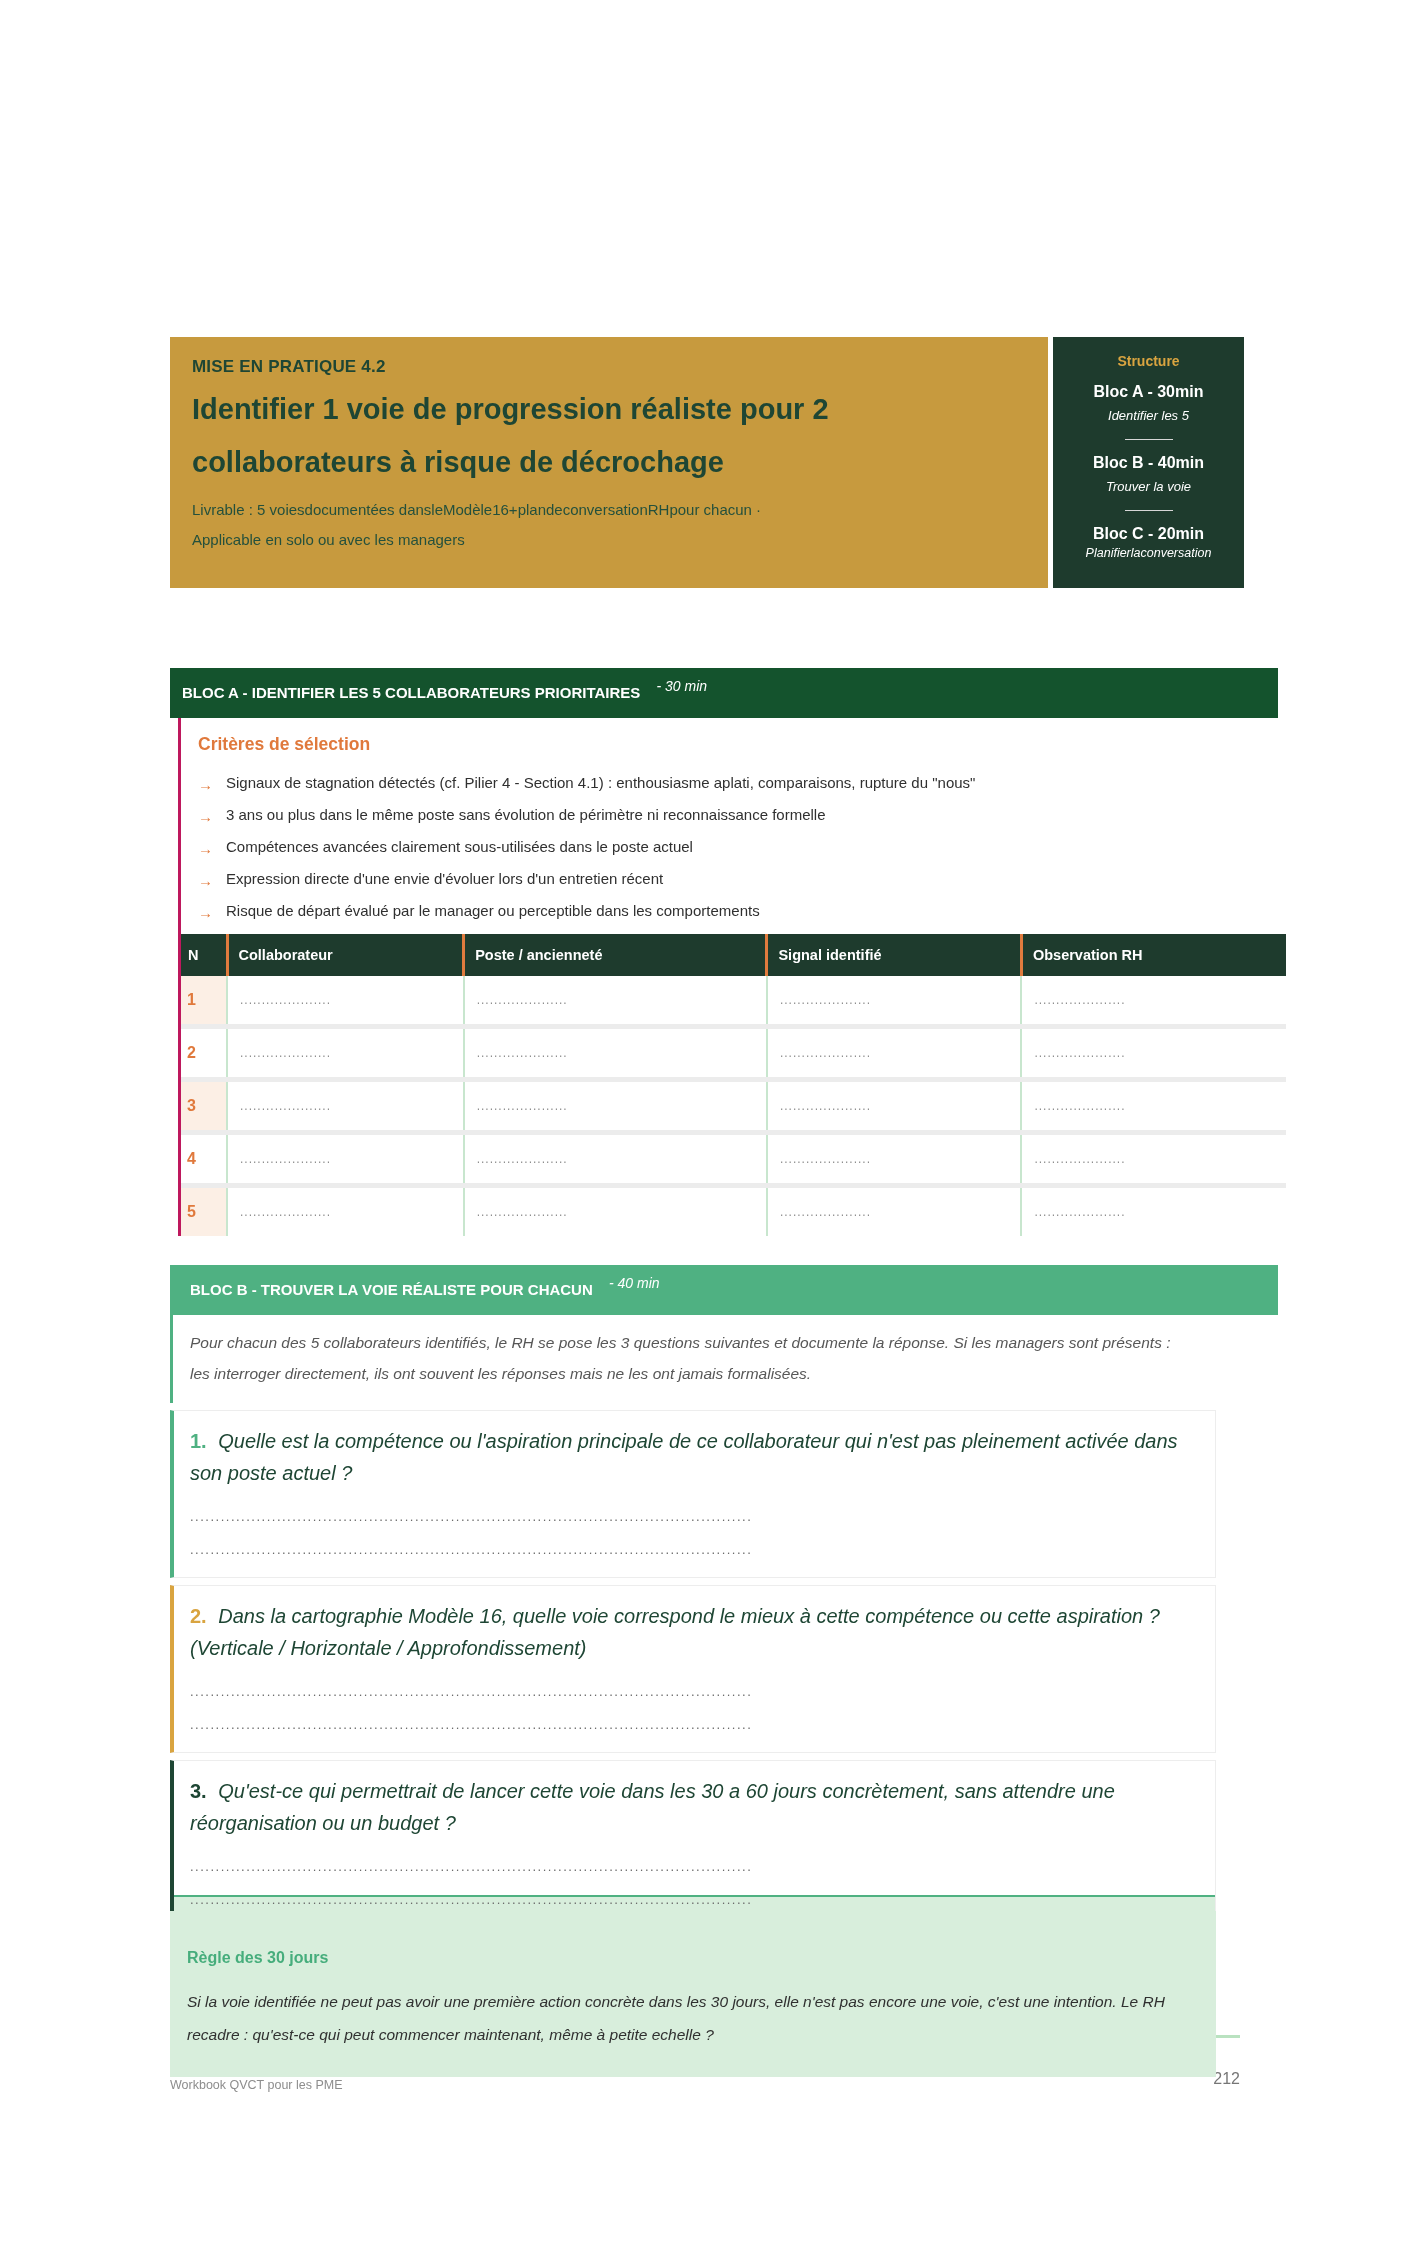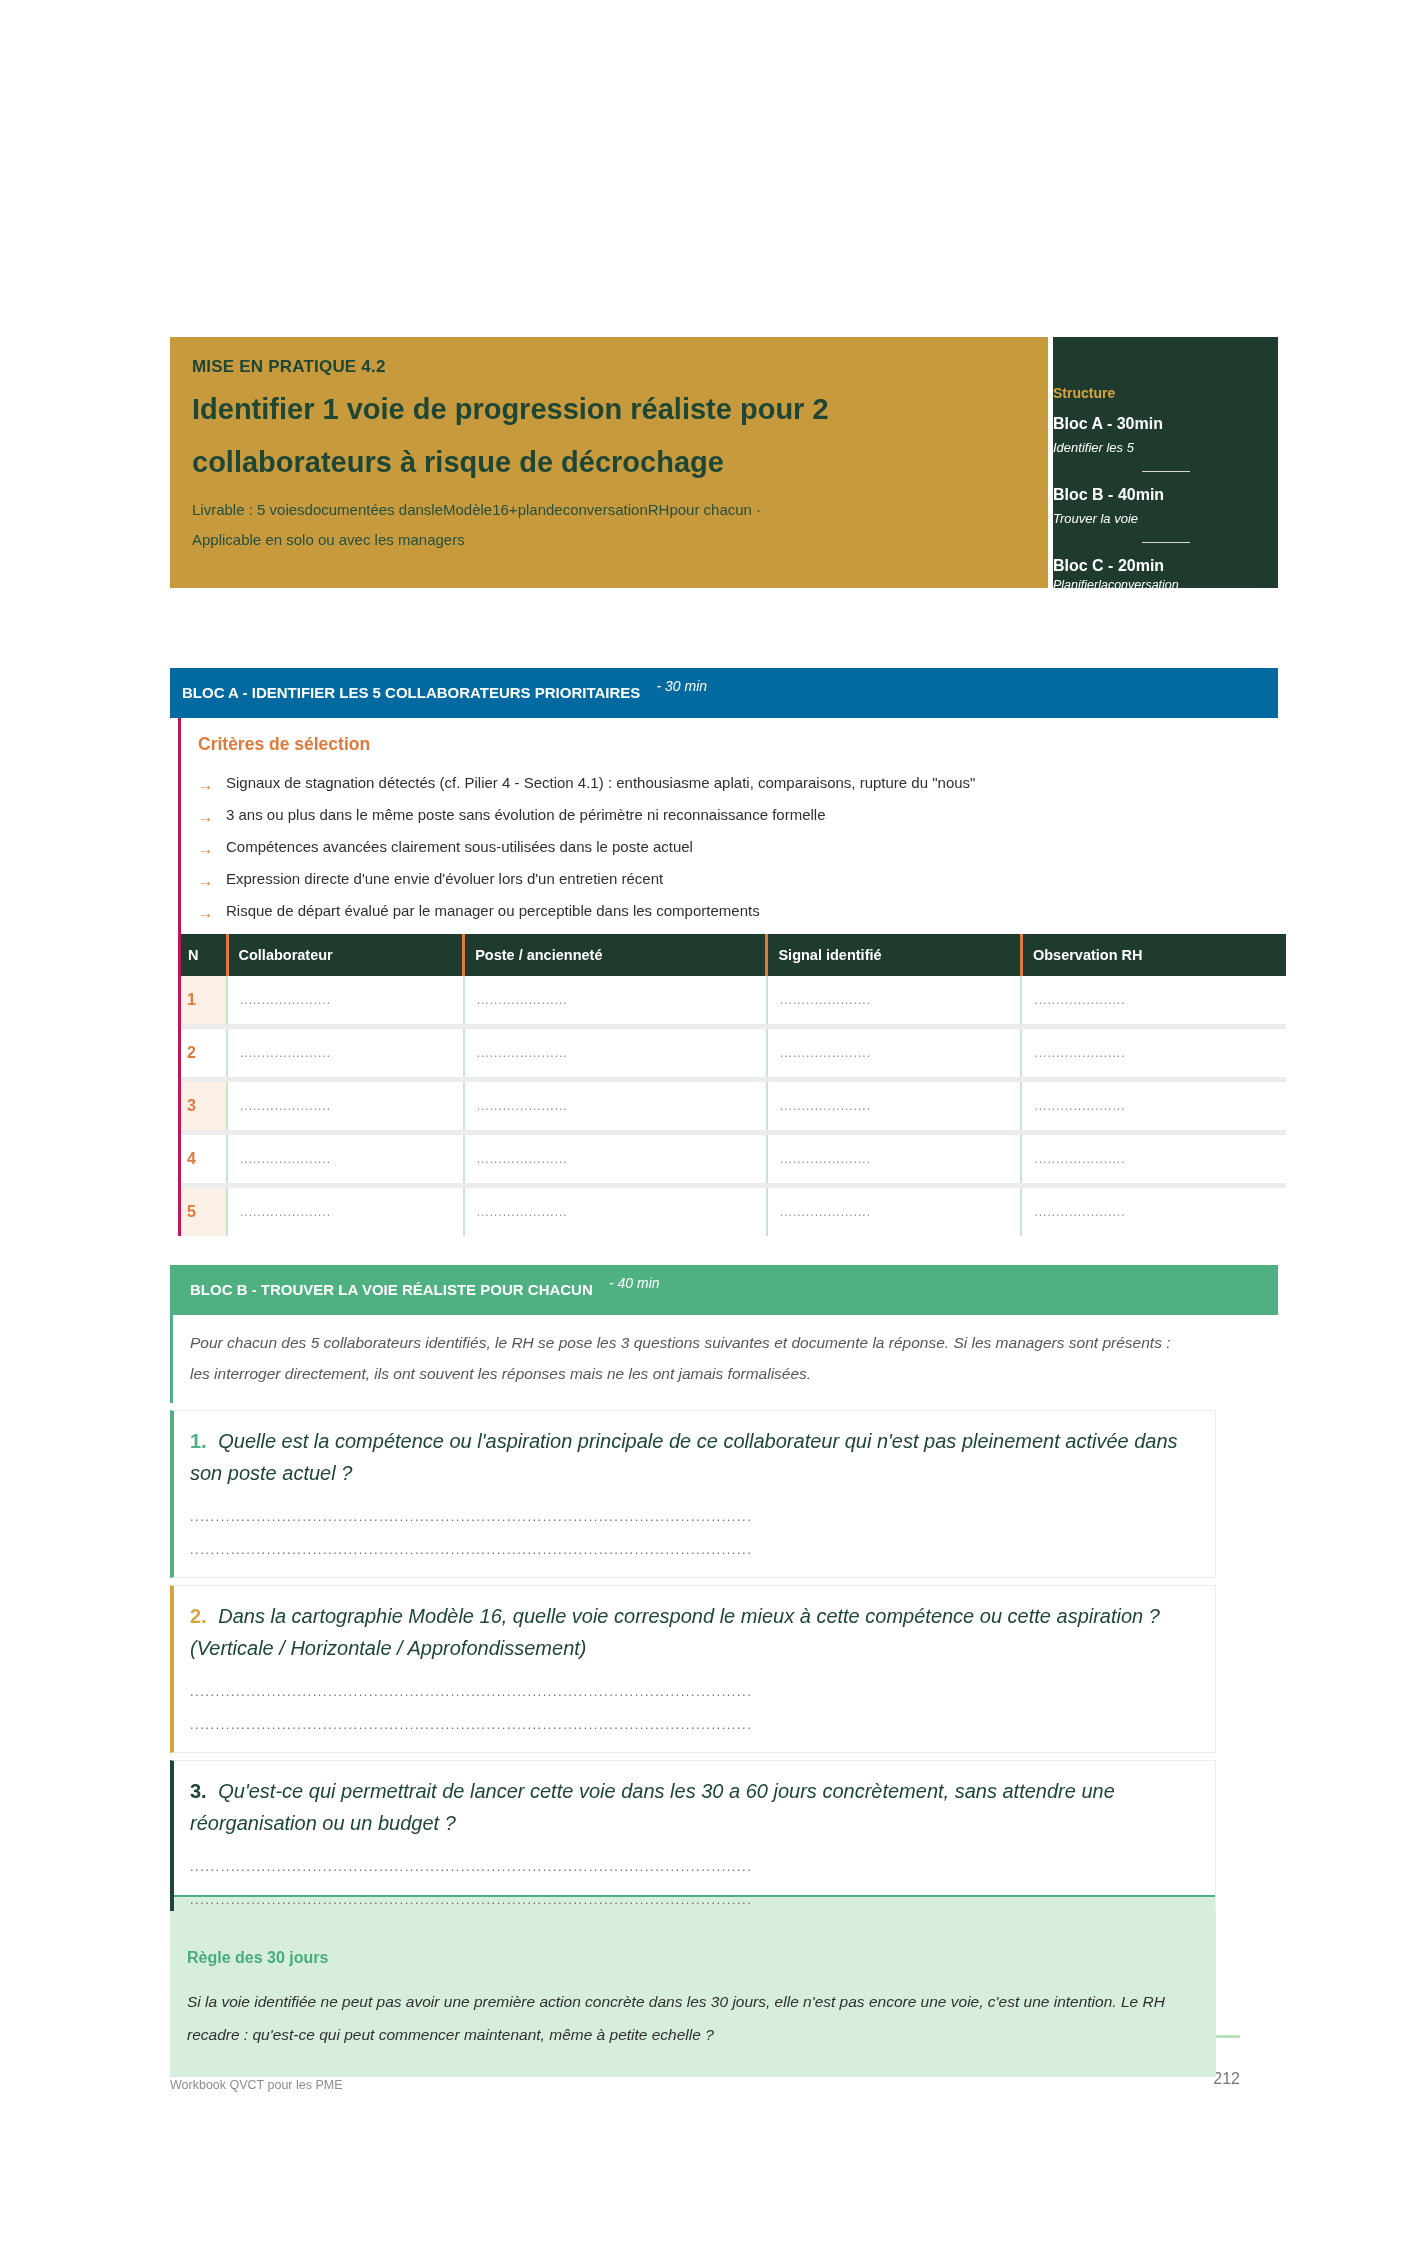--- a/index.html
+++ b/index.html
@@ -10,35 +10,35 @@
     overflow:hidden;
   }
 
   
   .header-block { position:absolute; left:170px; top:337px; width:1108px; height:251px; display:flex; }
   .header-gold { width:878px; background:#C79A3E; padding:20px 0 0 22px; }
   .kicker { color:#1E4634; font-weight:bold; font-size:17px; letter-spacing:.2px; }
   .page-title { color:#1E4634; font-weight:bold; font-size:29px; line-height:53px; margin-top:6px; }
   .subtitle { color:#24503C; font-size:15px; line-height:30px; margin-top:6px; }
   .header-green {
-    width:225px; margin-left:5px; background:#1E3B2D; color:#fff;
-    padding-top:48px;
+    width:191px; margin-left:5px; background:#1E3B2D; color:#fff;
+    text-align:center; padding-top:16px;
   }
   .structure-label { color:#D9A440; font-weight:bold; font-size:14px; }
   .bloc-name { font-weight:bold; font-size:16px; margin-top:14px; }
   .bloc-desc { font-style:italic; font-size:13px; margin-top:7px; }
   .bloc-desc.tight { font-size:12.5px; margin-top:3px; }
   .sdivider { width:48px; border-top:1px solid #d7d7d7; margin:16px auto 2px auto; }
 
   
   .banner {
     position:absolute; left:170px; width:1108px; height:50px;
     color:#fff; font-weight:bold; font-size:15px; line-height:50px; padding-left:20px;
   }
-  .banner.orange { top:668px; background:#0369a1;padding-left:12px; }
+  .banner.orange { top:668px; background:#14532d;padding-left:12px; }
   .banner.green  { top:1265px; background:#4FB182; }
   .banner-time {
     font-weight:normal; font-style:italic; font-size:14px;
     position:relative; top:-7px; margin-left:12px;
   }
 
   
   .bloc-a-body { position:absolute; left:178px; top:718px; width:1108px; border-left:3px solid #be185d; }
   .criteres-heading { color:#E0793C; font-weight:bold; font-size:17.5px; margin:16px 0 14px 17px; }
   .bullets { list-style:none; margin:18px 0 0 17px; padding:0; }

